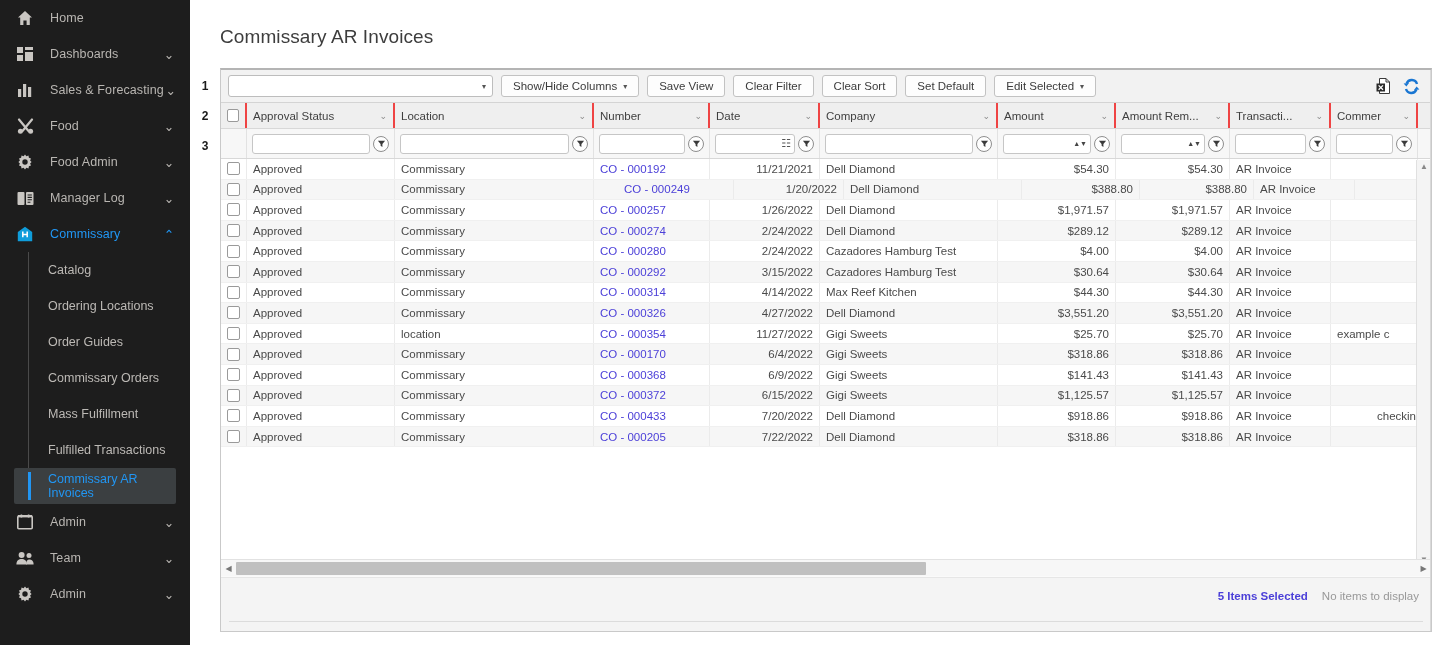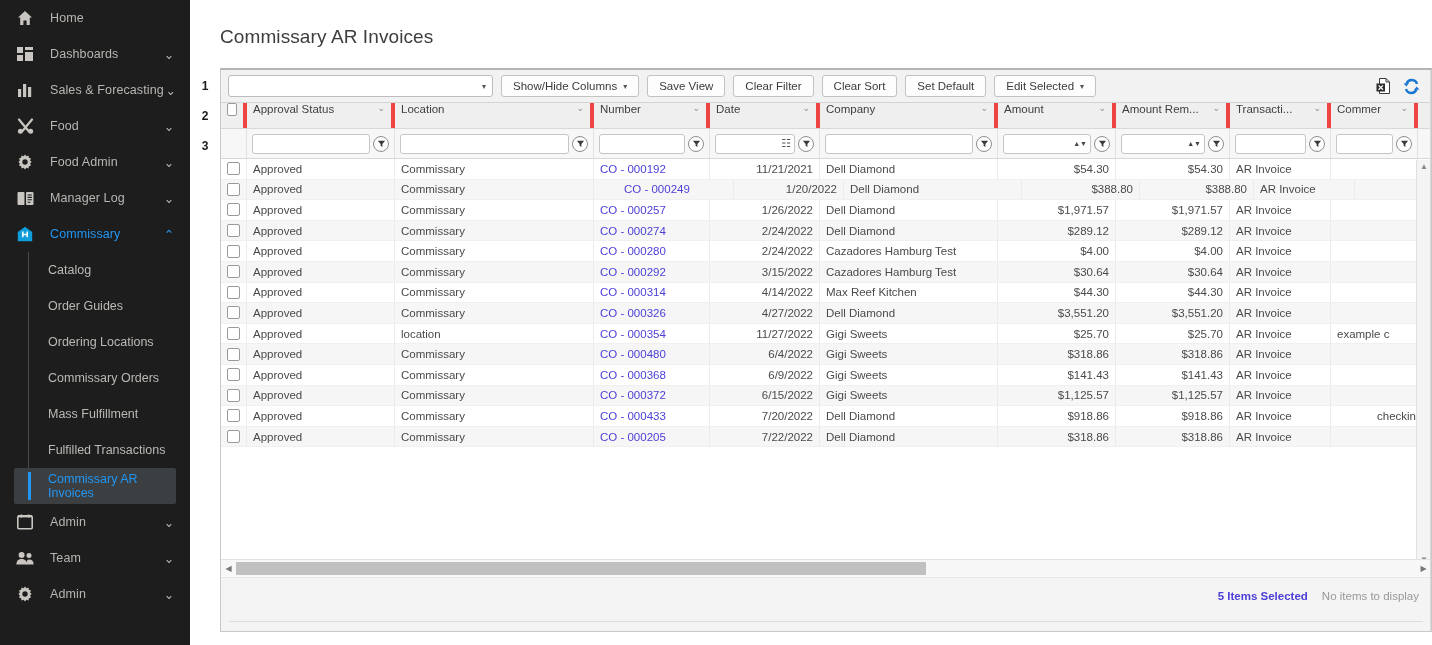--- a/index.html
+++ b/index.html
@@ -157,22 +157,22 @@
   
   .hrow {
     display: flex;
     height: 26px;
     background: #efefef;
     border-bottom: 1px solid #d8d8d8;
     font-size: 11.5px;
     color: #3f3f3f;
   }
   .hcell {
-    border-right: 4px solid #ef4444;
-    display: flex; 
+    border-right: 2px solid #ef4444;
+    display: flex; align-items: center;
     padding: 0 6px;
     position: relative;
     overflow: hidden;
     white-space: nowrap;
     cursor: pointer;
   }
   .hcell .hlbl { flex: 1 1 auto; overflow: hidden; text-overflow: clip; }
   .hcell .hchev { flex: 0 0 12px; color: #8c8c8c; font-size: 9px; text-align: right; }
 
   
@@ -393,24 +393,24 @@
           </span>
           <span class="lbl">Commissary</span>
           <span class="chev">⌃</span>
         </div>
       </div>
     <div class="subnav" id="nav-sub">
         <div class="sub-item">
           <span>Catalog</span>
         </div>
         <div class="sub-item">
+          <span>Ordering Locations</span>
+        </div>
+        <div class="sub-item">
           <span>Order Guides</span>
-        </div>
-        <div class="sub-item">
-          <span>Ordering Locations</span>
         </div>
         <div class="sub-item">
           <span>Commissary Orders</span>
         </div>
         <div class="sub-item">
           <span>Mass Fulfillment</span>
         </div>
         <div class="sub-item">
           <span>Fulfilled Transactions</span>
         </div>
@@ -751,21 +751,21 @@
             <div class="bcell num" style="width: 114px; flex: 0 0 114px;">$25.70</div>
             <div class="bcell" style="width: 101px; flex: 0 0 101px;">AR Invoice</div>
             <div class="bcell" style="width: 87px; flex: 0 0 87px;">example c</div>
           </div>
           <div class="brow alt">
             <div class="bcell center" style="width: 26px; flex: 0 0 26px;">
               <span class="chk"></span>
             </div>
             <div class="bcell" style="width: 148px; flex: 0 0 148px;">Approved</div>
             <div class="bcell" style="width: 199px; flex: 0 0 199px;">Commissary</div>
-            <div class="bcell link" style="width: 116px; flex: 0 0 116px;">CO - 000480</div>
+            <div class="bcell link" style="width: 116px; flex: 0 0 116px;">CO - 000170</div>
             <div class="bcell num" style="width: 110px; flex: 0 0 110px;">6/4/2022</div>
             <div class="bcell" style="width: 178px; flex: 0 0 178px;">Gigi Sweets</div>
             <div class="bcell num" style="width: 118px; flex: 0 0 118px;">$318.86</div>
             <div class="bcell num" style="width: 114px; flex: 0 0 114px;">$318.86</div>
             <div class="bcell" style="width: 101px; flex: 0 0 101px;">AR Invoice</div>
             <div class="bcell" style="width: 87px; flex: 0 0 87px;"></div>
           </div>
           <div class="brow">
             <div class="bcell center" style="width: 26px; flex: 0 0 26px;">
               <span class="chk"></span>

